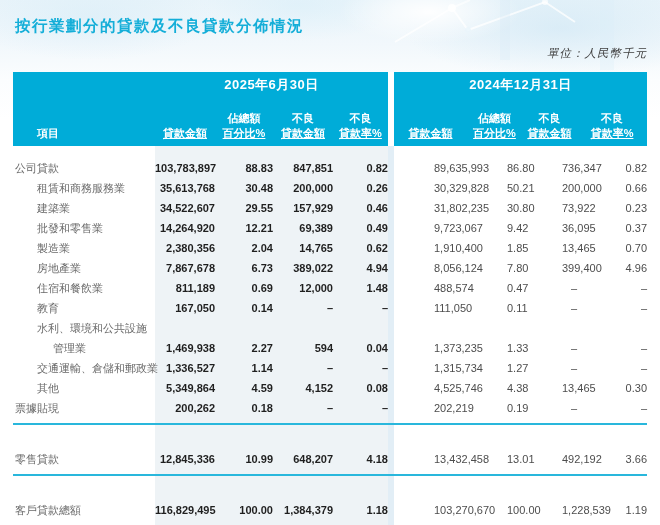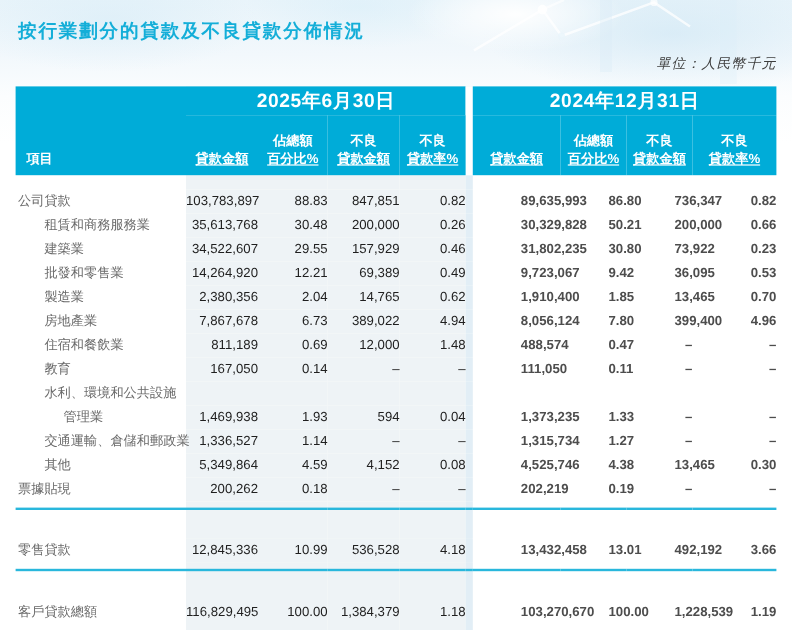--- a/index.html
+++ b/index.html
@@ -32,32 +32,32 @@
   .doc-table th,.doc-table td{
     margin:0;padding:0;font-size:11px;line-height:13px;vertical-align:middle;
     white-space:nowrap;overflow:visible;
   }
   col.band{background:#eef3f6;}
   col.gapcol{background:#e2eef6;}
   .hd{background:#00acd8;color:#ffffff;font-weight:bold;}
   .hd-gap{background:#ffffff;}
   tr.hrow1 th{height:24px;}
   tr.hrow2 th{height:44px;vertical-align:bottom;padding-bottom:6px;}
-  th.item-h{text-align:left;vertical-align:bottom;padding:0 0 6px 9px;margin-top:47px;}
-  th.period{text-align:center;font-size:16px;letter-spacing:0.5px;}
+  th.item-h{text-align:left;vertical-align:bottom;padding:0 0 6px 24px;margin-top:47px;}
+  th.period{text-align:center;font-size:13px;letter-spacing:0.5px;}
   th.sub{text-align:center;}
   th.sub .l1{display:block;}
   th.sub .l2{display:block;margin-top:2px;text-decoration:underline;}
   td.lbl{color:#6a6a6a;text-align:left;}
   td.ind0{padding-left:2px;}
   td.ind1{padding-left:24px;}
   td.ind2{padding-left:40px;}
   td.n{text-align:right;}
-  td.v25{font-weight:normal;color:#1f1f1f;text-align:right;}
-  td.v24{font-weight:bold;color:#4d4d4d;padding-left:40px;}
+  td.v25{font-weight:bold;color:#1f1f1f;text-align:right;}
+  td.v24{font-weight:normal;color:#4d4d4d;padding-left:40px;}
   .pr-l{padding-right:2px;}
   .pr-l4{padding-right:4px;}
   .pr-r{padding-right:4px;}
   .pr-r4{padding-right:12px;}
   tr.brow td{height:20px;}
   tr.spacer td{height:12px;}
   tr.divrow td{height:5px;border-bottom:2px solid #29b7dc;}
 </style>
 </head>
 <body>
@@ -184,21 +184,21 @@
       <tr class="brow">
         <td class="lbl ind1">批發和零售業</td>
         <td class="n v25 pr-l">14,264,920</td>
         <td class="n v25 pr-l">12.21</td>
         <td class="n v25 pr-l">69,389</td>
         <td class="n v25 pr-l4">0.49</td>
         <td class=""></td>
         <td class="n v24 pr-r">9,723,067</td>
         <td class="n v24 pr-r">9.42</td>
         <td class="n v24 pr-r">36,095</td>
-        <td class="n v24 pr-r4">0.53</td>
+        <td class="n v24 pr-r4">0.37</td>
       </tr>
       <tr class="brow">
         <td class="lbl ind1">製造業</td>
         <td class="n v25 pr-l">2,380,356</td>
         <td class="n v25 pr-l">2.04</td>
         <td class="n v25 pr-l">14,765</td>
         <td class="n v25 pr-l4">0.62</td>
         <td class=""></td>
         <td class="n v24 pr-r">1,910,400</td>
         <td class="n v24 pr-r">1.85</td>
@@ -249,21 +249,21 @@
         <td class="n v25 pr-l4"></td>
         <td class=""></td>
         <td class="n v24 pr-r"></td>
         <td class="n v24 pr-r"></td>
         <td class="n v24 pr-r"></td>
         <td class="n v24 pr-r4"></td>
       </tr>
       <tr class="brow">
         <td class="lbl ind2">管理業</td>
         <td class="n v25 pr-l">1,469,938</td>
-        <td class="n v25 pr-l">1.93</td>
+        <td class="n v25 pr-l">2.27</td>
         <td class="n v25 pr-l">594</td>
         <td class="n v25 pr-l4">0.04</td>
         <td class=""></td>
         <td class="n v24 pr-r">1,373,235</td>
         <td class="n v24 pr-r">1.33</td>
         <td class="n v24 pr-r">–</td>
         <td class="n v24 pr-r4">–</td>
       </tr>
       <tr class="brow">
         <td class="lbl ind1">交通運輸、倉儲和郵政業</td>
@@ -322,21 +322,21 @@
         <td class="" style="height: 24px;"></td>
         <td class="" style="height: 24px;"></td>
         <td class="" style="height: 24px;"></td>
         <td class="" style="height: 24px;"></td>
         <td class="" style="height: 24px;"></td>
       </tr>
       <tr class="brow">
         <td class="lbl ind0">零售貸款</td>
         <td class="n v25 pr-l">12,845,336</td>
         <td class="n v25 pr-l">10.99</td>
-        <td class="n v25 pr-l">536,528</td>
+        <td class="n v25 pr-l">648,207</td>
         <td class="n v25 pr-l4">4.18</td>
         <td class=""></td>
         <td class="n v24 pr-r">13,432,458</td>
         <td class="n v24 pr-r">13.01</td>
         <td class="n v24 pr-r">492,192</td>
         <td class="n v24 pr-r4">3.66</td>
       </tr>
       <tr class="divrow">
         <td class="" style="height: 5px;"></td>
         <td class="" style="height: 5px;"></td>

